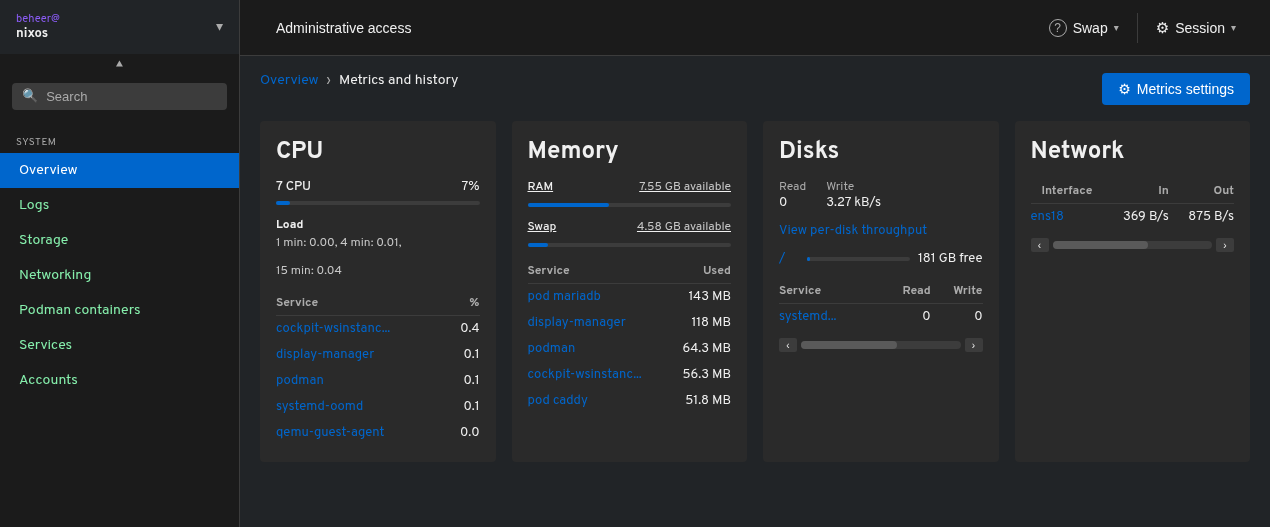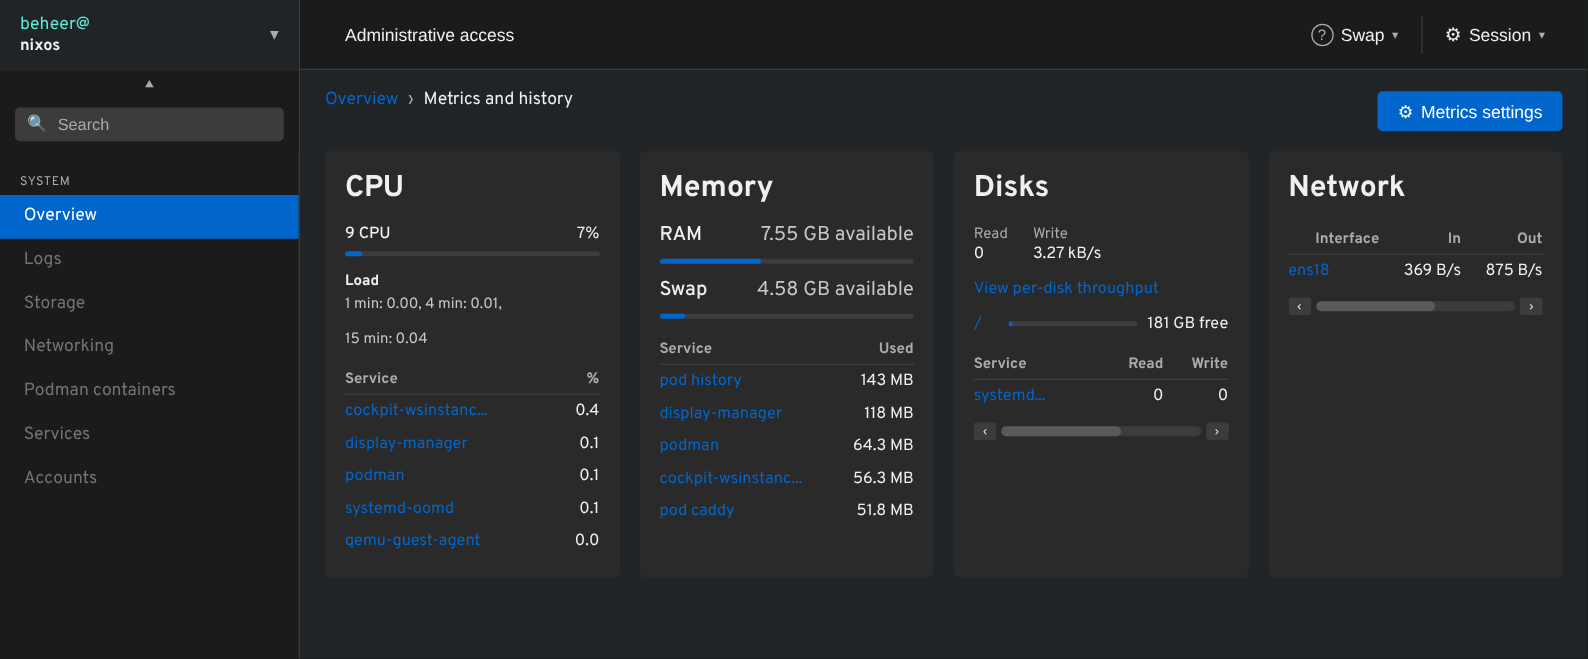--- a/index.html
+++ b/index.html
@@ -25,21 +25,21 @@
     }
     .sidebar-user {
       display: flex;
       align-items: center;
       justify-content: space-between;
       padding: 12px 16px;
       background: #212427;
       cursor: pointer;
     }
     .sidebar-user-info { display: flex; flex-direction: column; }
-    .sidebar-user-name { font-size: 14px; color: #5eead4; }
+    .sidebar-user-name { font-size: 11px; color: #8b5cf6; }
     .sidebar-user-host { font-size: 13px; color: #f0f0f0; font-weight: bold; }
     .sidebar-chevron { color: #ababab; font-size: 14px; }
 
     .sidebar-scroll-up {
       display: flex;
       justify-content: center;
       padding: 4px;
       background: #1b1b1b;
       color: #ababab;
       font-size: 10px;
@@ -76,21 +76,21 @@
     .sidebar-section-label {
       padding: 10px 16px 4px;
       font-size: 10px;
       color: #ababab;
       text-transform: uppercase;
       letter-spacing: 0.05em;
     }
     .sidebar-item {
       padding: 9px 16px;
       cursor: pointer;
-      color: #737373;
+      color: #86efac;
       font-size: 14px;
       border-left: 3px solid transparent;
     }
     .sidebar-item.active {
       background: #0066cc;
       color: #fff;
       border-left-color: #06c;
     }
 
     
@@ -237,21 +237,22 @@
       cursor: pointer;
     }
     .cpu-table td:last-child { text-align: right; color: #f0f0f0; }
 
     
     .mem-stat-row {
       display: flex;
       justify-content: space-between;
       align-items: center;
       margin-bottom: 8px;
-      font-size: 16px;
+      font-size: 12px;
+      text-decoration: underline;
     }
     .mem-stat-label { color: #f0f0f0; font-weight: 500; }
     .mem-stat-val { color: #c7c7c7; }
     .mem-bar-container {
       width: 100%;
       background: #3c3c3c;
       height: 4px;
       border-radius: 2px;
       margin-bottom: 12px;
     }
@@ -350,21 +351,21 @@
       left: 0;
       top: 0;
       height: 8px;
       background: #5a5a5a;
       border-radius: 4px;
     }
 
     
     .net-table { width: 100%; border-collapse: collapse; }
     .net-table th {
-      text-align: right;
+      text-align: center;
       font-size: 12px;
       color: #ababab;
       padding: 4px 0;
       border-bottom: 1px solid #3c3c3c;
     }
     .net-table th:nth-child(2), .net-table th:nth-child(3) { text-align: right; }
     .net-table td { padding: 5px 0; font-size: 13px; }
     .net-table td:first-child { color: #06c; cursor: pointer; }
     .net-table td:nth-child(2), .net-table td:nth-child(3) { text-align: right; color: #f0f0f0; }
   </style>
@@ -434,21 +435,21 @@
         <span>⚙</span>
         <span>Metrics settings</span>
       </button>
     </div>
 
     <div class="metrics-grid">
 
       <div class="metric-card">
         <div class="metric-card-title">CPU</div>
         <div class="cpu-row">
-          <span class="cpu-label">9 CPU</span>
+          <span class="cpu-label">7 CPU</span>
           <span class="cpu-pct">7%</span>
         </div>
         <div class="cpu-bar-container">
           <div class="cpu-bar-fill" style="width: 7%;"></div>
         </div>
         <div class="cpu-load-label">Load</div>
         <div class="cpu-load-values">1 min: 0.00, 4 min: 0.01,</div>
         <div class="cpu-load-values">15 min: 0.04</div>
         <table class="cpu-table">
           <thead>
@@ -500,21 +501,21 @@
         </div>
         <table class="mem-table">
           <thead>
             <tr>
               <th>Service</th>
               <th>Used</th>
             </tr>
           </thead>
           <tbody id="mem-tbody">
               <tr>
-                <td>pod history</td>
+                <td>pod mariadb</td>
                 <td>143 MB</td>
               </tr>
               <tr>
                 <td>display-manager</td>
                 <td>118 MB</td>
               </tr>
               <tr>
                 <td>podman</td>
                 <td>64.3 MB</td>
               </tr>

